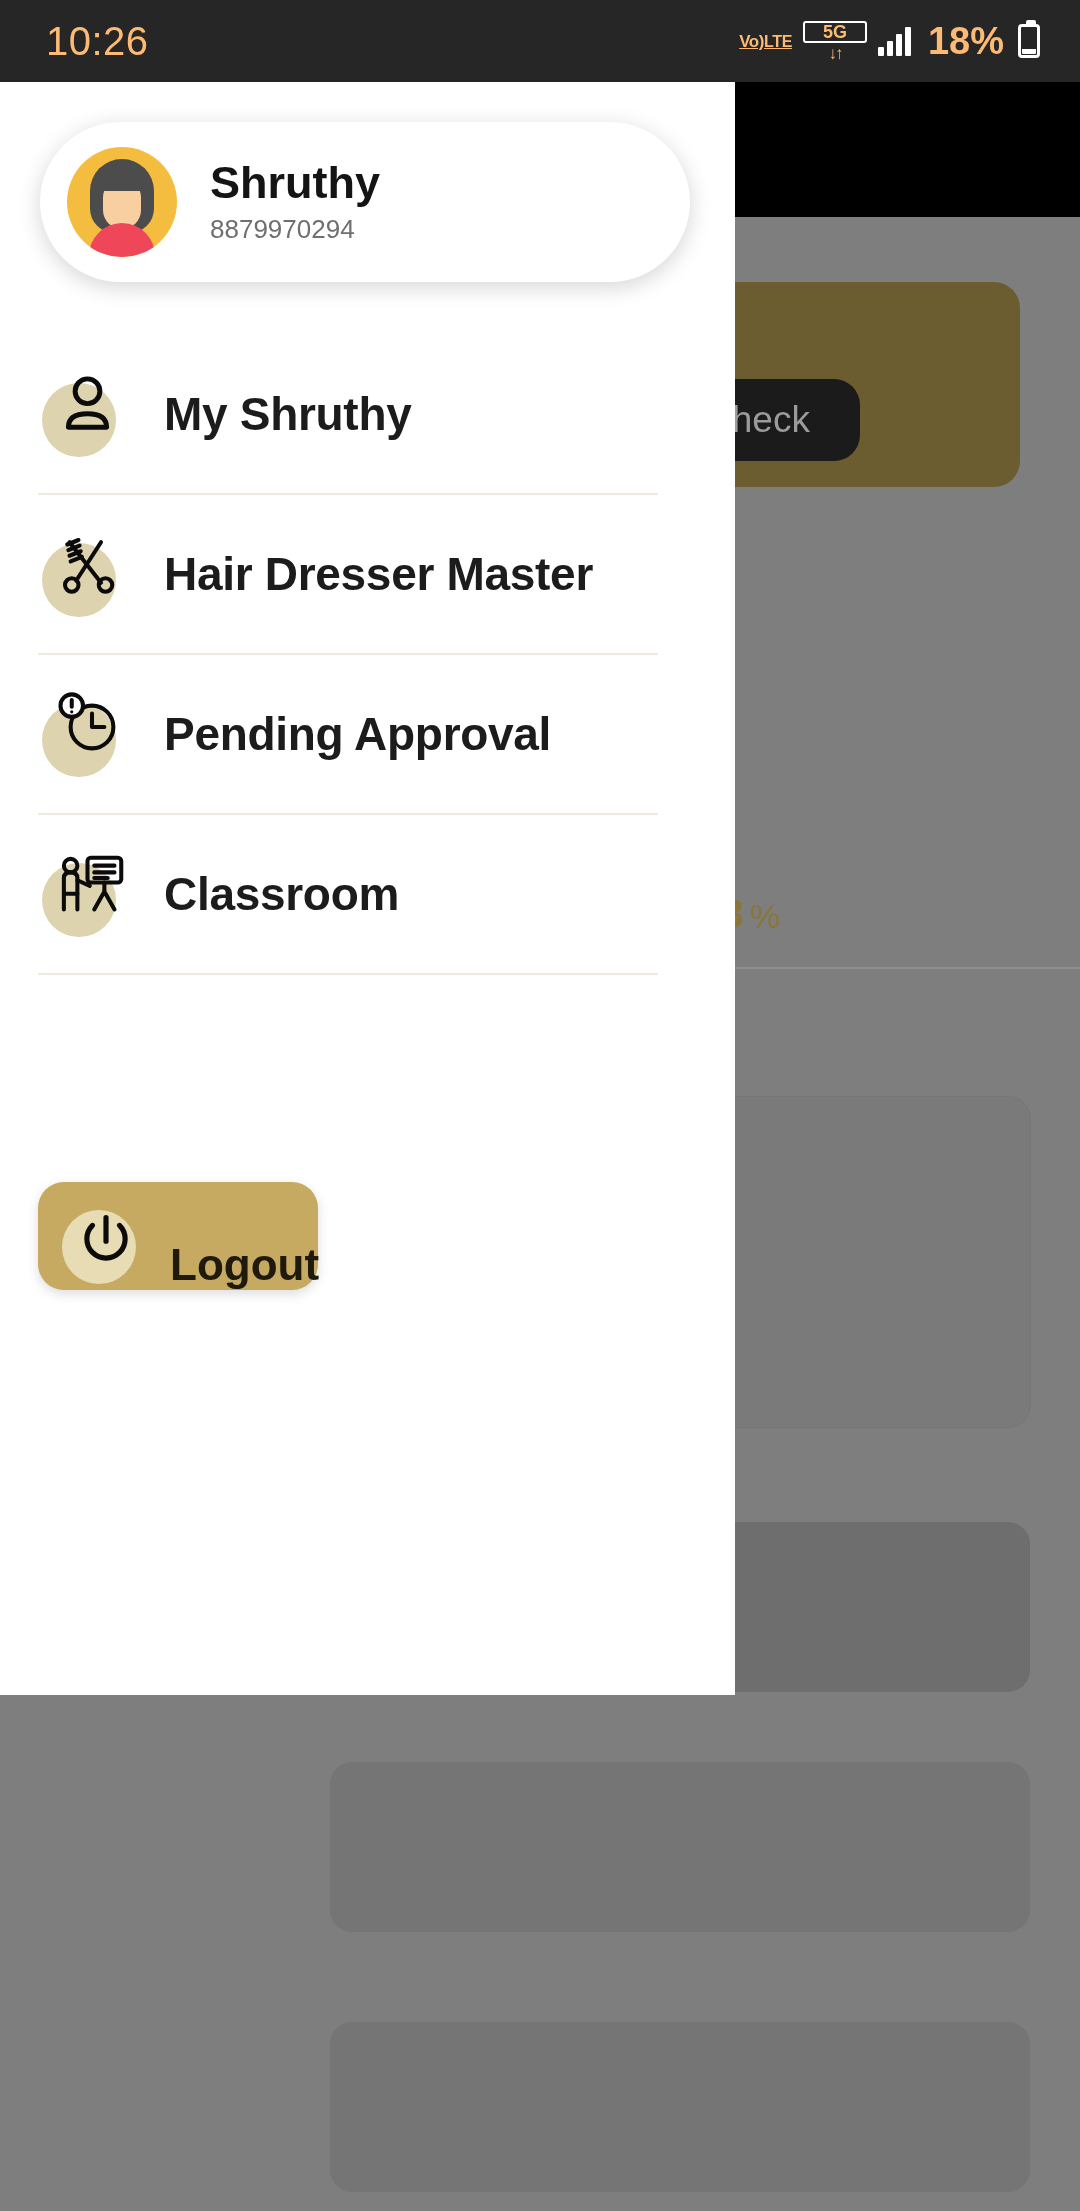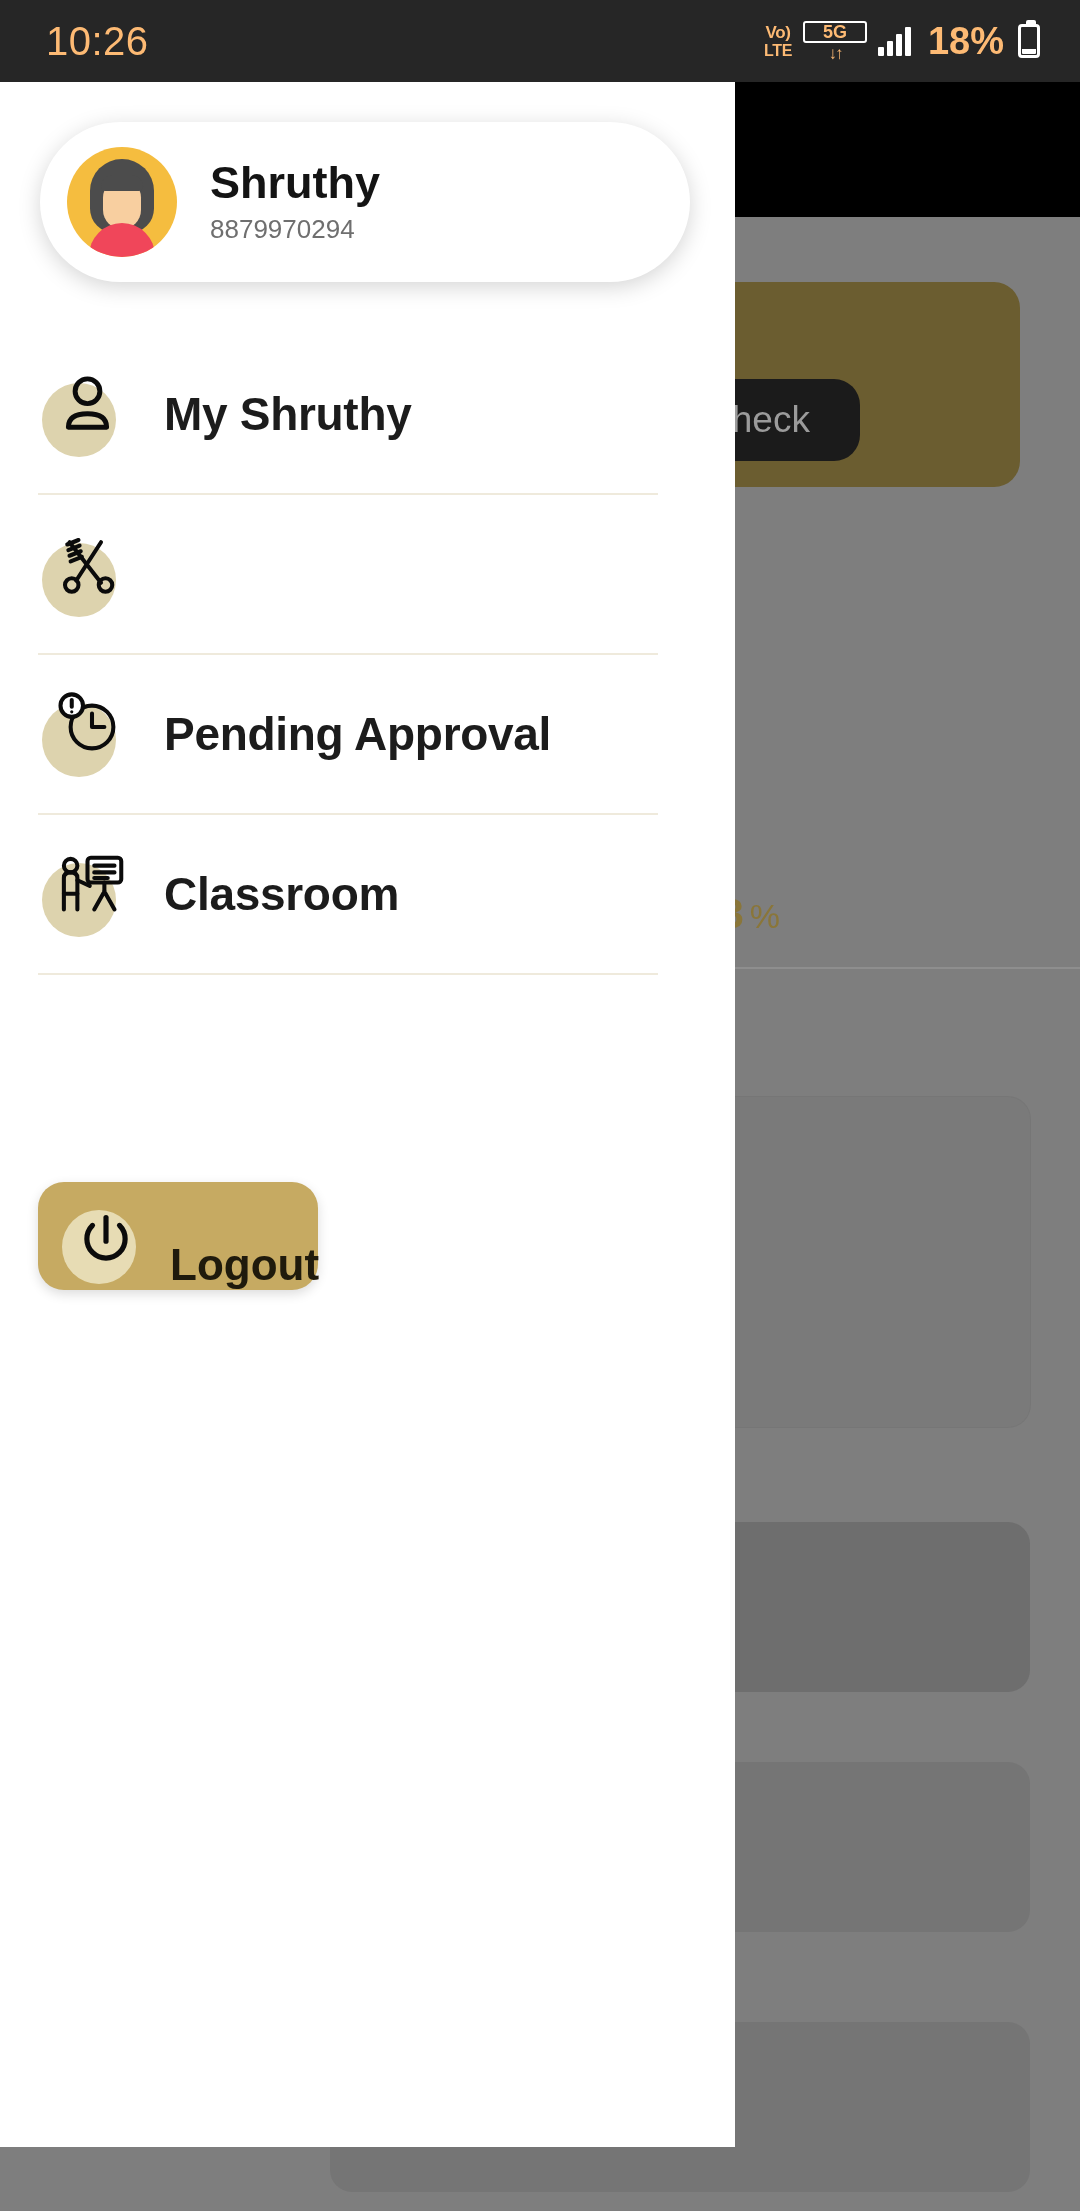--- a/index.html
+++ b/index.html
@@ -13,21 +13,21 @@
 
   
   .statusbar{
     position:absolute; top:0; left:0; width:1080px; height:82px;
     background:#262626; color:#fdba74;
     display:flex; align-items:center; justify-content:space-between;
     padding:0 40px 0 46px; z-index:60;
   }
   .sb-time{ font-size:40px; font-weight:400; letter-spacing:0.5px; }
   .sb-right{ display:flex; align-items:center; gap:11px; }
-  .volte{ display:flex; flex-direction:column; align-items:center; line-height:1; }
+  .volte{ display:flex; flex-direction:row; align-items:center; line-height:1;text-decoration:underline; }
   .volte .l1{ font-size:17px; font-weight:700; letter-spacing:-0.4px; }
   .volte .l2{ font-size:16px; font-weight:700; letter-spacing:-0.4px; margin-top:2px;}
   .fiveg{ display:flex; flex-direction:column; align-items:center; line-height:1; }
   .fiveg .bx{ font-size:18px; font-weight:700; border:2px solid #fff; border-radius:3px; padding:0 18px; }
   .fiveg .ar{ font-size:17px; font-weight:700; margin-top:2px; letter-spacing:-2px;}
   .bars{ display:flex; align-items:flex-end; gap:3px; height:30px; }
   .bars i{ display:block; width:6px; background:#fff; border-radius:1px; }
   .bars i:nth-child(1){ height:9px; }
   .bars i:nth-child(2){ height:15px; }
   .bars i:nth-child(3){ height:22px; }
@@ -69,21 +69,21 @@
   .bg-pct .sym{ font-weight:400; font-size:34px; margin-left:6px; }
   .bg-hairline{ position:absolute; top:885px; left:380px; width:700px; height:2px; background:#8e8e8e; }
   .bg-card{ position:absolute; border-radius:22px; background:#757575; }
   .bg-card.c1{ top:1015px; left:330px; width:700px; height:330px; background:#7a7a7a; box-shadow:0 0 0 1px rgba(0,0,0,.06); }
   .bg-card.c2{ top:1440px; left:330px; width:700px; height:170px; background:#6e6e6e; }
   .bg-card.c3{ top:1680px; left:330px; width:700px; height:170px; background:#757575; }
   .bg-card.c4{ top:1940px; left:330px; width:700px; height:170px; background:#757575; }
 
   
   .drawer{
-    position:absolute; top:82px; left:0; width:735px; height:2065px;
+    position:absolute; top:82px; left:0; width:735px; height:1613px;
     background:#ffffff; z-index:30;
   }
 
   
   .profile-card{
     position:absolute; top:40px; left:40px; width:650px; height:160px;
     background:#ffffff; border-radius:80px;
     box-shadow:0 5px 22px rgba(0,0,0,0.17);
     display:flex; align-items:center; padding-left:20px;
   }
@@ -188,20 +188,21 @@
       <div class="mi-iconwrap">
         <div class="mi-disc"></div>
         <svg class="mi-glyph" viewBox="0 0 64 64" fill="none" stroke="#0b0b0b" stroke-width="3.6" stroke-linecap="round" stroke-linejoin="round">
           <path d="M12 10 L40 46"></path>
           <path d="M40 10 L18 44"></path>
           <circle cx="14" cy="48" r="6"></circle>
           <circle cx="44" cy="48" r="6"></circle>
           <path d="M10 12 L20 8 M11 17 L21 13 M12 22 L22 18 M13 27 L23 23"></path>
         </svg>
       </div>
+      <div class="mi-label">Hair Dresser Master</div>
     </div>
 
     <div class="menu-item">
       <div class="mi-iconwrap">
         <div class="mi-disc"></div>
         <svg class="mi-glyph" viewBox="0 0 64 64" fill="none" stroke="#0b0b0b" stroke-width="3.6" stroke-linecap="round" stroke-linejoin="round">
           <circle cx="32" cy="32" r="19"></circle>
           <path d="M32 20 V32 H43"></path>
           <circle cx="14" cy="13" r="10" fill="#ffffff"></circle>
           <path d="M14 8 V14"></path>

